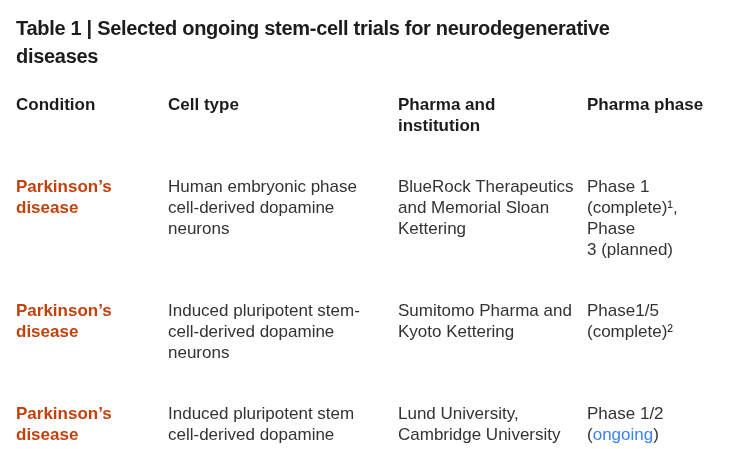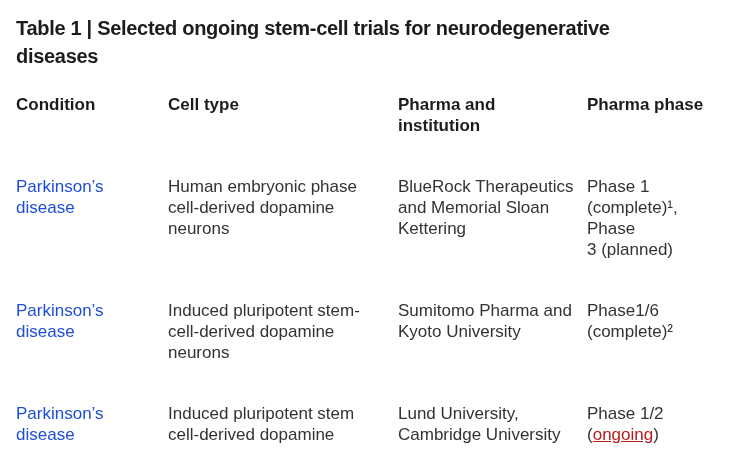--- a/index.html
+++ b/index.html
@@ -38,26 +38,25 @@
   .th {
     font-weight: 700;
     color: #1c1c1c;
     white-space: pre-line;
   }
   .cell {
     white-space: pre-line;
     padding-right: 8px;
   }
   .cond {
-    font-weight: 400;
-    color: #1d4ed8;
+    font-weight: 700;
+    color: #c2410c;
   }
   .plink {
-    color: #b91c1c;
-    text-decoration: underline;
+    color: #3b82f6;
     cursor: pointer;
   }
 </style>
 </head>
 <body>
 
 <div class="page">
   <h1 class="title">Table 1 | Selected ongoing stem-cell trials for neurodegenerative
 diseases</h1>
 
@@ -84,22 +83,22 @@
 3 (planned)</span><a class="plink"></a><span></span></div>
     </div>
 
     <div class="row">
       <div class="cell cond">Parkinson’s
 disease</div>
       <div class="cell">Induced pluripotent stem-
 cell-derived dopamine
 neurons</div>
       <div class="cell">Sumitomo Pharma and
-Kyoto University</div>
-      <div class="cell"><span>Phase1/6
+Kyoto Kettering</div>
+      <div class="cell"><span>Phase1/5
 (complete)²</span><a class="plink"></a><span></span></div>
     </div>
 
     <div class="row">
       <div class="cell cond">Parkinson’s
 disease</div>
       <div class="cell">Induced pluripotent stem
 cell-derived dopamine
 neurons</div>
       <div class="cell">Lund University,

